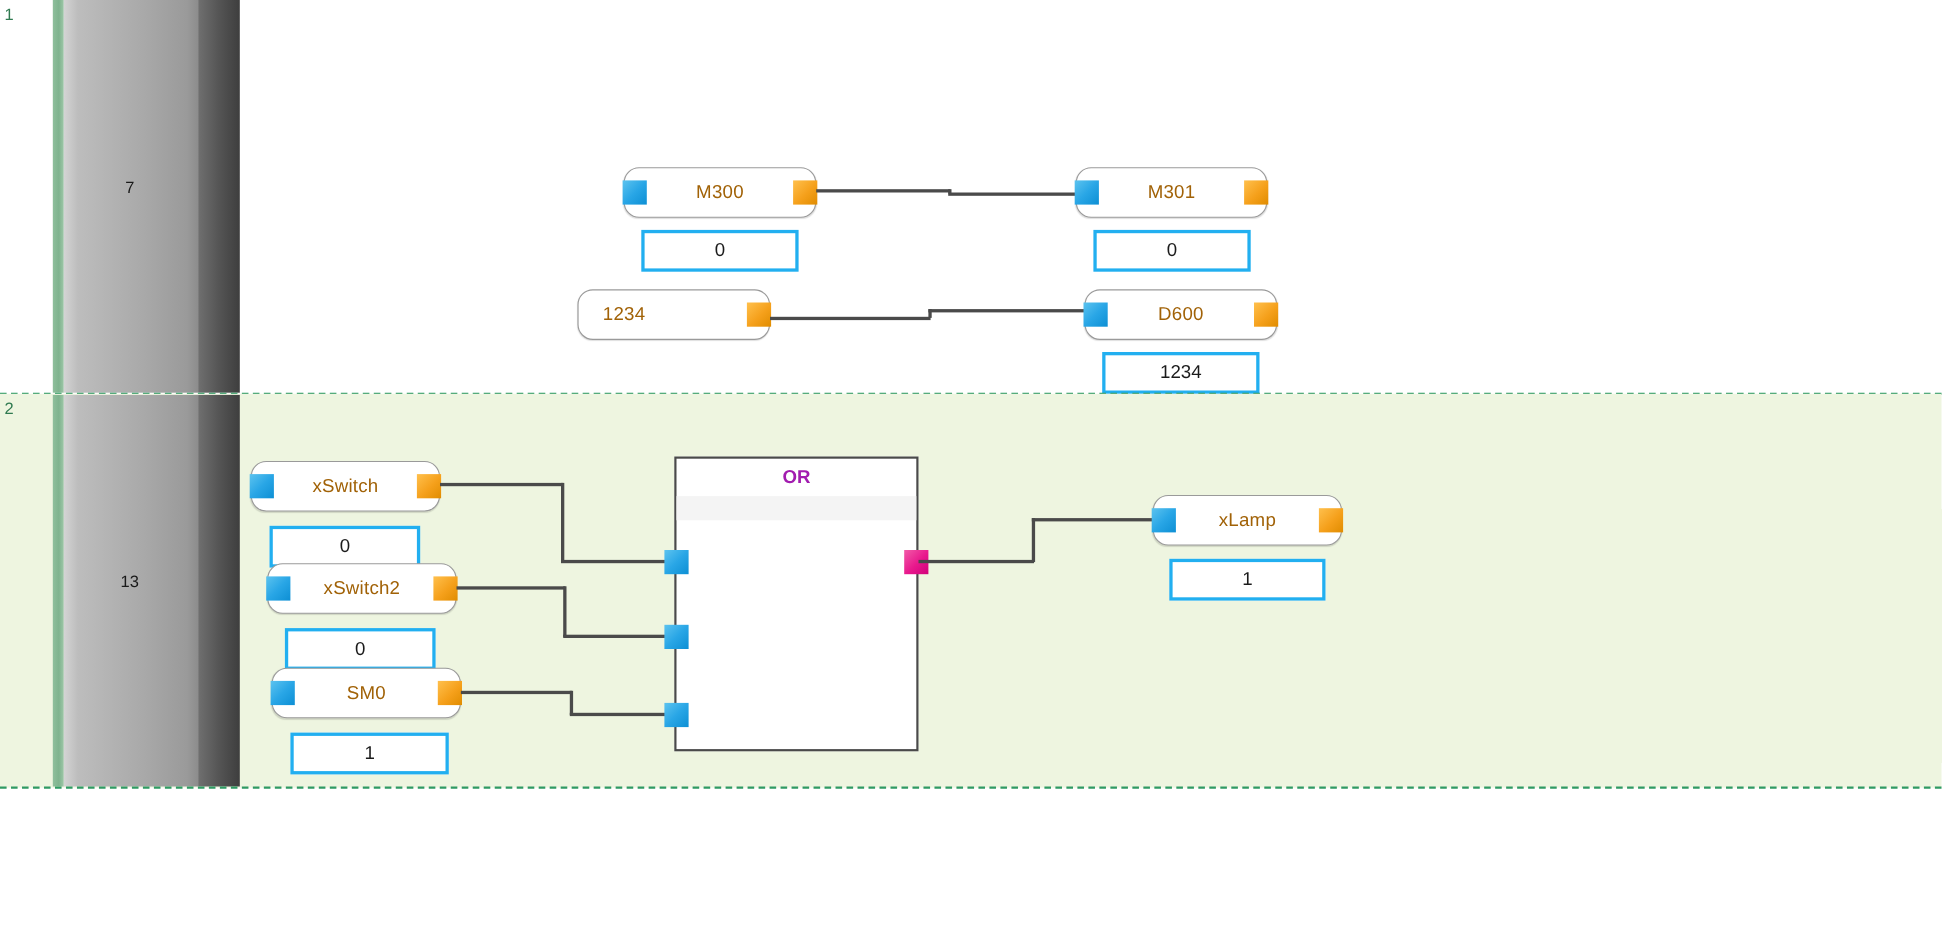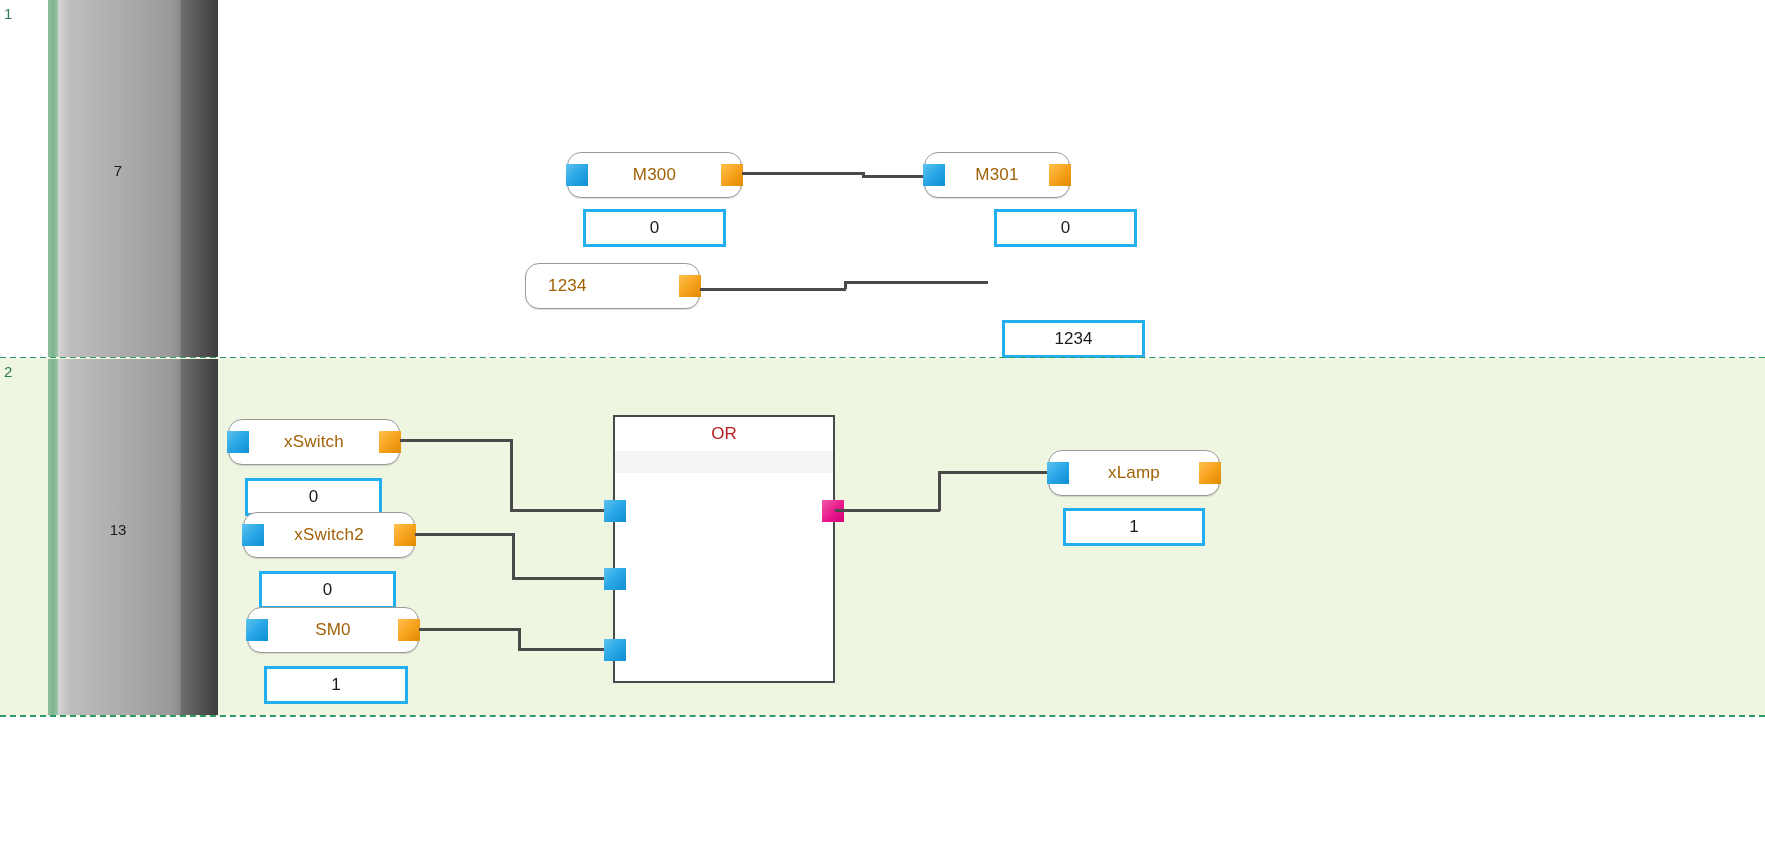--- a/index.html
+++ b/index.html
@@ -102,21 +102,21 @@
   
   .fb-block{
     position:absolute;
     background:#ffffff;
     border:2px solid #4a4a4a;
     box-sizing:border-box;
   }
   .fb-title{
     position:absolute;left:0;top:0;width:100%;height:34px;
     display:flex;align-items:center;justify-content:center;
-    font-size:17px;color:#b91c1c;
+    font-size:17px;color:#a21caf;font-weight:bold;
   }
   .fb-band{
     position:absolute;left:0;top:34px;width:100%;height:22px;
     background:#f4f4f4;
   }
   .fb-pin-in{
     position:absolute;left:-11px;width:22px;height:22px;
     background:linear-gradient(135deg,#5cc3ef 0%,#29a6e6 50%,#0d8fd4 100%);
   }
   .fb-pin-out{
@@ -142,36 +142,41 @@
     <span class="pin pin-in"></span>
     <span class="var-label">M300</span>
     <span class="pin pin-out"></span>
   </div>
   <div class="mon-box" style="left:583px;top:209px;width:143px;">0</div>
 
   <div class="wire-h" style="left:742px;top:172px;width:122px;"></div>
   <div class="wire-v" style="left:862px;top:172px;height:4px;"></div>
   <div class="wire-h" style="left:862px;top:175px;width:119px;"></div>
 
-  <div class="var-box" style="left:924px;top:152px;width:146px;">
+  <div class="var-box" style="left:978px;top:152px;width:174px;">
     <span class="pin pin-in"></span>
     <span class="var-label">M301</span>
     <span class="pin pin-out"></span>
   </div>
   <div class="mon-box" style="left:994px;top:209px;width:143px;">0</div>
 
   <div class="var-box" style="left:525px;top:263px;width:175px;">
     <span class="var-label left">1234</span>
     <span class="pin pin-out"></span>
   </div>
 
   <div class="wire-h" style="left:700px;top:288px;width:146px;"></div>
   <div class="wire-v" style="left:844px;top:281px;height:8px;"></div>
   <div class="wire-h" style="left:844px;top:281px;width:144px;"></div>
 
+  <div class="var-box" style="left:986px;top:263px;width:175px;">
+    <span class="pin pin-in"></span>
+    <span class="var-label">D600</span>
+    <span class="pin pin-out"></span>
+  </div>
   <div class="mon-box" style="left:1002px;top:320px;width:143px;">1234</div>
 </div>
 
 <div class="net-sep" id="sep-1"></div>
 <div class="gutter-num" id="gutter-num-1">1</div>
 
 <div class="network" id="network-2"></div>
 
 <div class="green-strip" id="green-strip-2"></div>
 <div class="grey-bar" id="grey-bar-2">

